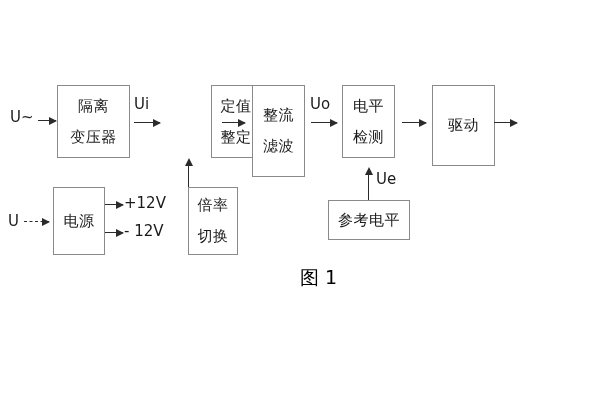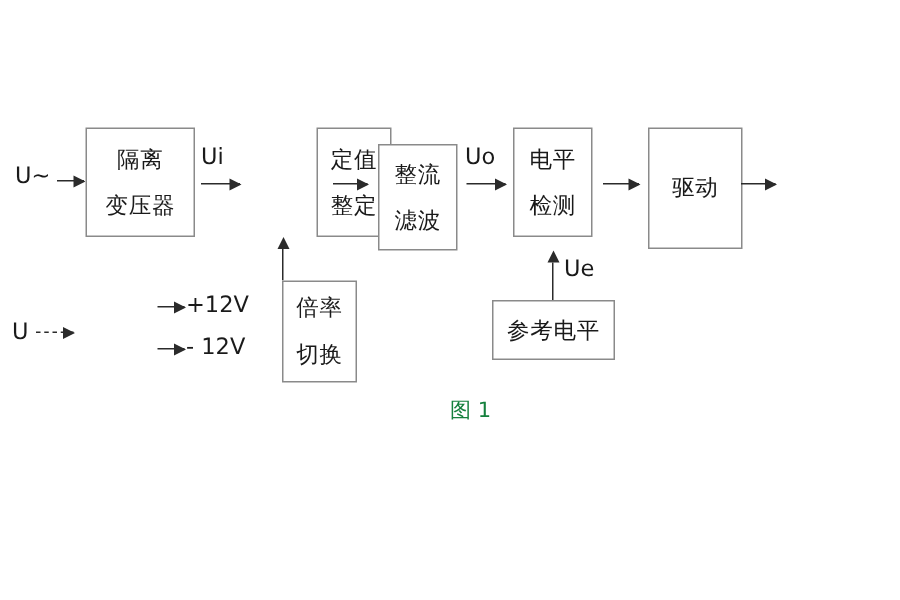--- a/index.html
+++ b/index.html
@@ -73,22 +73,22 @@
     left: -4.5px;
     top: -8px;
     width: 0;
     height: 0;
     border-bottom: 8px solid #2b2b2b;
     border-left: 4.5px solid transparent;
     border-right: 4.5px solid transparent;
   }
   .caption {
     position: absolute;
-    color: #15803d;
-    font-size: 14px;
+    color: #000000;
+    font-size: 19px;
     white-space: nowrap;
   }
 </style>
 </head>
 <body>
 
 <div id="canvas">
 
   <div class="label" style="left:10px; top:110px;">U~</div>
   <div class="harrow" style="left:38px; top:120px; width:18px;"></div>
@@ -103,21 +103,21 @@
 
   <div class="box two-line" style="left:163px; top:85px; width:50px; height:73px;margin-left:48px;">
     <span class="line1">定值</span>
     <span class="line2">整定</span>
   </div>
 
   <div class="varrow" style="left:188px; top:166px; height:21px;"></div>
 
   <div class="harrow" style="left:222px; top:122px; width:23px;"></div>
 
-  <div class="box two-line" style="left:252px; top:96px; width:53px; height:71px;">
+  <div class="box two-line" style="left:252px; top:85px; width:53px; height:92px;font-family:Liberation Serif, serif;">
     <span class="line1">整流</span>
     <span class="line2">滤波</span>
   </div>
 
   <div class="label" style="left:310px; top:97px;text-align:right;">Uo</div>
   <div class="harrow" style="left:311px; top:122px; width:26px;"></div>
 
   <div class="box two-line" style="left:342px; top:85px; width:53px; height:73px;">
     <span class="line1">电平</span>
     <span class="line2">检测</span>
@@ -131,20 +131,23 @@
   <div class="box" style="left:432px; top:85px; width:63px; height:81px;">
     <span class="line1">驱动</span>
   </div>
 
   <div class="harrow" style="left:494px; top:122px; width:23px;"></div>
 
 
   <div class="label" style="left:8px; top:214px;">U</div>
   <div class="harrow dashed" style="left:24px; top:221px; width:25px;"></div>
 
+  <div class="box" style="left:53px; top:187px; width:52px; height:68px;">
+    <span class="line1">电源</span>
+  </div>
 
   <div class="harrow" style="left:105px; top:204px; width:18px;"></div>
   <div class="label" style="left:124px; top:196px;">+12V</div>
 
   <div class="harrow" style="left:105px; top:232px; width:18px;"></div>
   <div class="label" style="left:124px; top:224px;">- 12V</div>
 
   <div class="box two-line" style="left:163px; top:187px; width:50px; height:68px;margin-left:25px;">
     <span class="line1">倍率</span>
     <span class="line2">切换</span>

